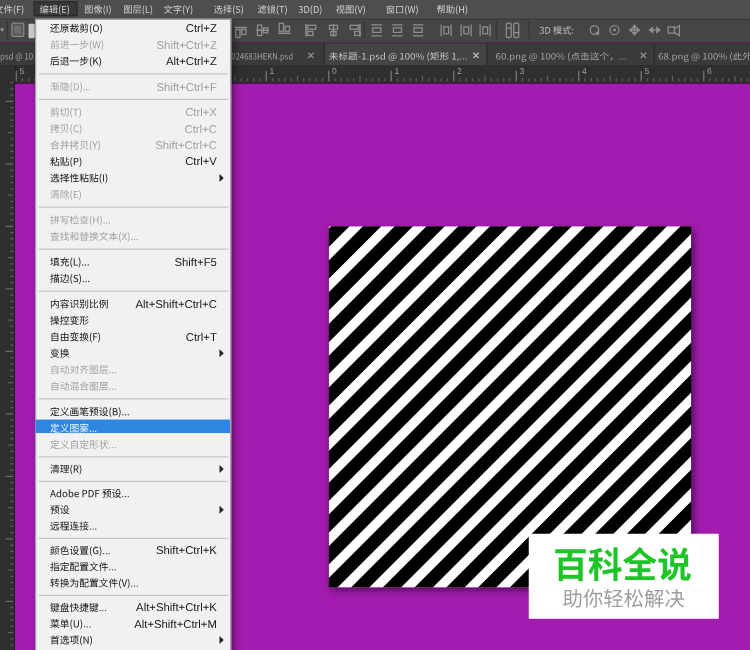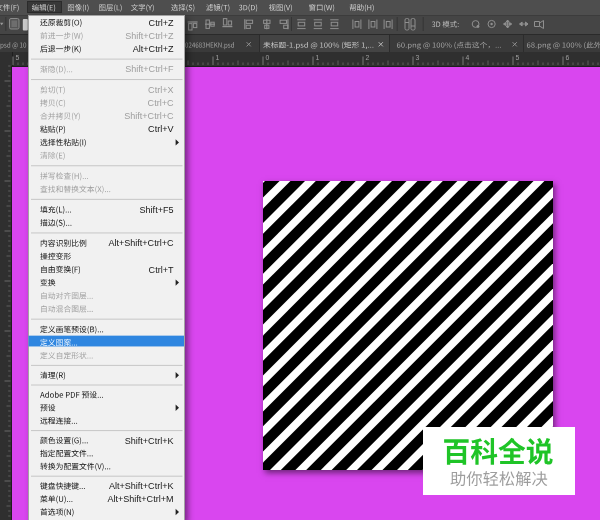--- a/index.html
+++ b/index.html
@@ -1,12 +1,12 @@
 <!DOCTYPE html>
-<html><head><meta charset="utf-8"><style>html,body{margin:0;padding:0;background:#282828}#wrap{position:relative;width:600px;height:520px;overflow:hidden;background:#d946ef;font-family:"Liberation Sans",sans-serif}#wrap svg{display:block}svg text{font-family:"Liberation Sans",sans-serif}</style></head><body>
+<html><head><meta charset="utf-8"><style>html,body{margin:0;padding:0;background:#282828}#wrap{position:relative;width:600px;height:520px;overflow:hidden;background:#a21caf;font-family:"Liberation Sans",sans-serif}#wrap svg{display:block}svg text{font-family:"Liberation Sans",sans-serif}</style></head><body>
 <div id="wrap">
     <div style="position:absolute;left:0;top:0;width:600px;height:15px;background:#4e4e4e"></div>
     <div style="position:absolute;left:27px;top:0.5px;width:35px;height:12.5px;background:#383838;border:1px solid #2b2b2b;box-sizing:border-box"></div>
     <div style="position:absolute;left:0;top:15px;width:600px;height:18.5px;background:#454545;border-top:1px solid #3c3c3c;box-sizing:border-box"></div>
     <div style="position:absolute;left:0;top:33.5px;width:600px;height:1.5px;background:#2a2a2a"></div>
     <div style="position:absolute;left:0;top:35px;width:600px;height:17px;background:#3a3a3a"></div>
     <div style="position:absolute;left:259.5px;top:35px;width:129px;height:17px;background:#444444"></div>
     <div style="position:absolute;left:259px;top:35px;width:1px;height:17px;background:#2c2c2c"></div>
     <div style="position:absolute;left:389px;top:35px;width:1px;height:17px;background:#2c2c2c"></div>
     <div style="position:absolute;left:523px;top:35px;width:1px;height:17px;background:#2c2c2c"></div>

